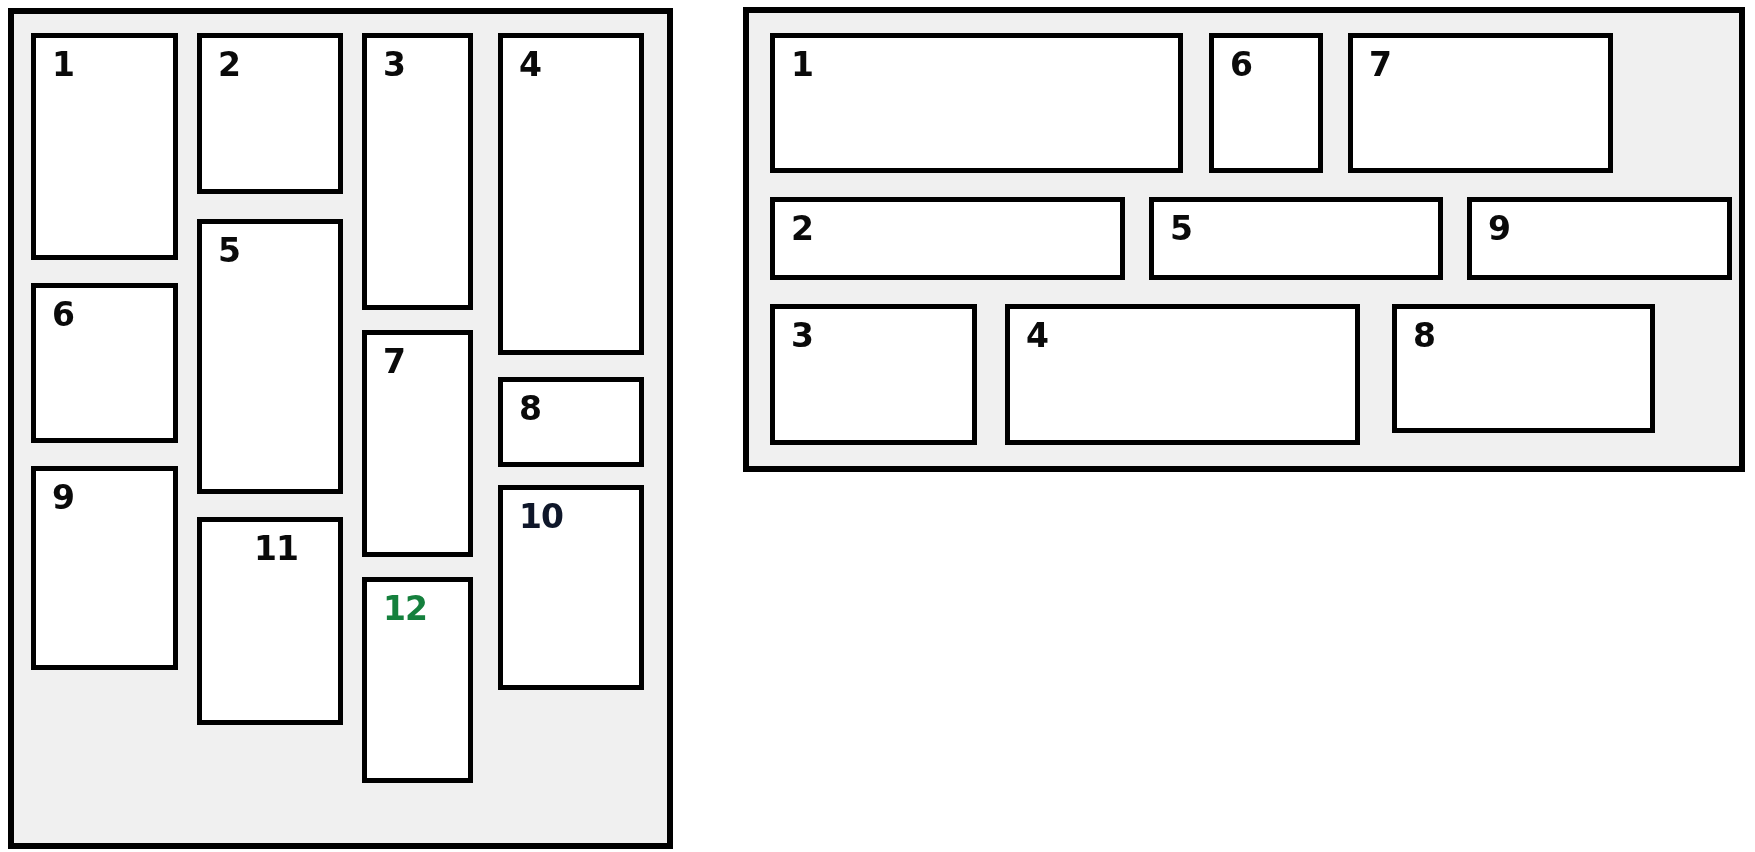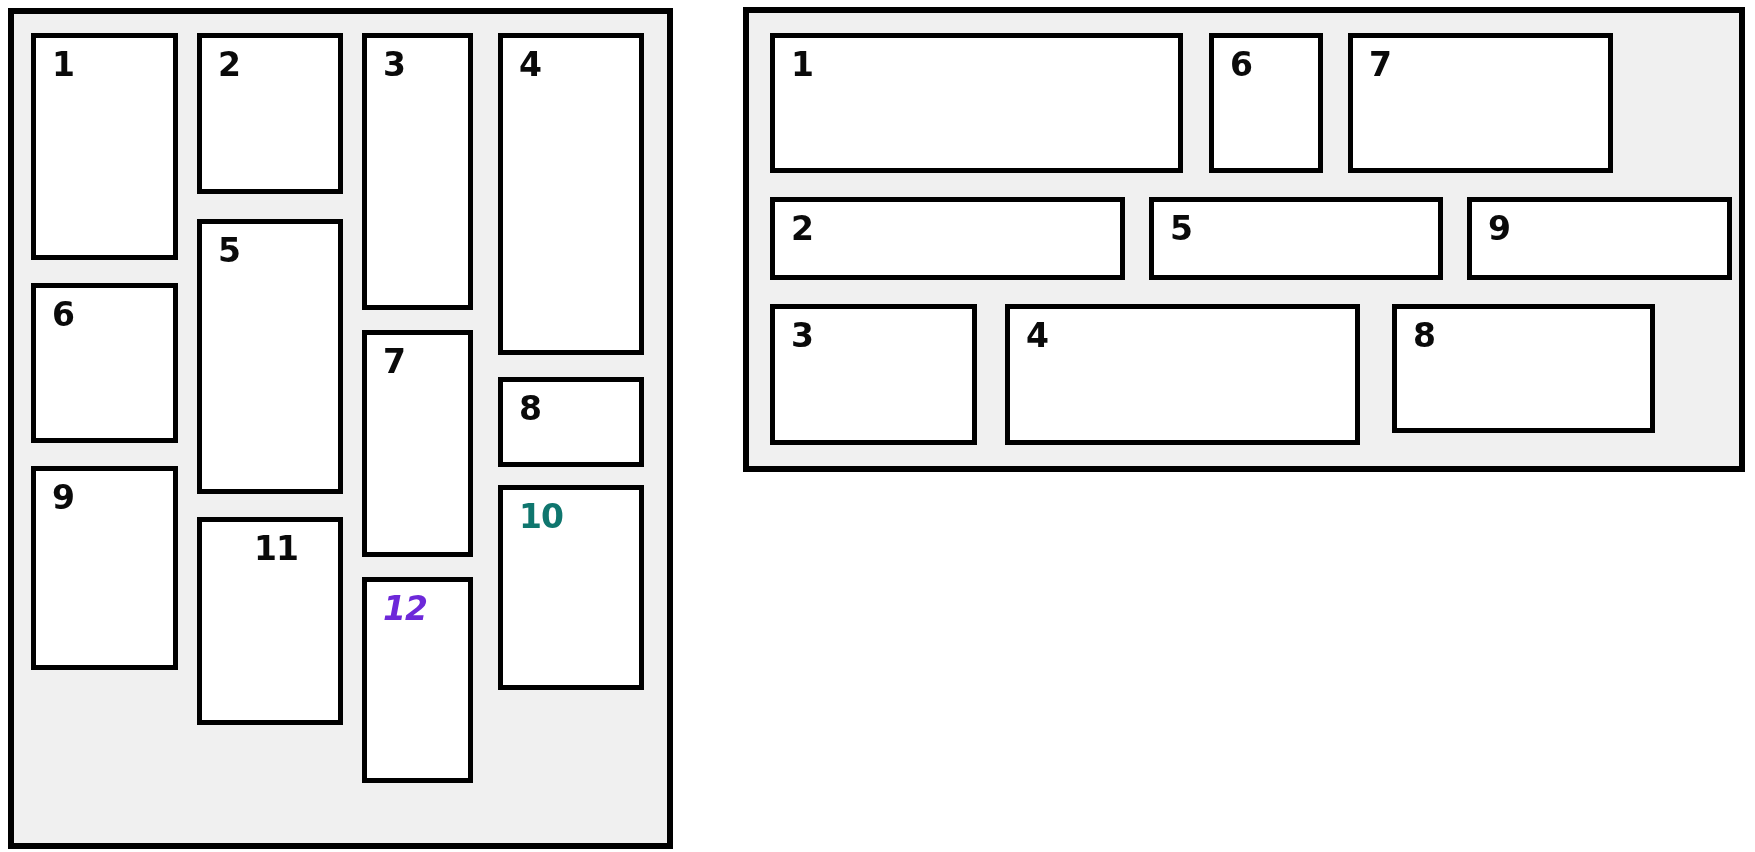--- a/index.html
+++ b/index.html
@@ -60,27 +60,27 @@
       <div class="box" style="left: 348px; top: 316px; width: 111px; height: 227px; background: rgb(255, 255, 255); border-color: rgb(0, 0, 0);">
         <span class="box-label" style="color: rgb(10, 10, 10);">7</span>
       </div>
       <div class="box" style="left: 484px; top: 363px; width: 146px; height: 90px; background: rgb(255, 255, 255); border-color: rgb(0, 0, 0);">
         <span class="box-label" style="color: rgb(10, 10, 10);">8</span>
       </div>
       <div class="box" style="left: 17px; top: 452px; width: 147px; height: 204px; background: rgb(255, 255, 255); border-color: rgb(0, 0, 0);">
         <span class="box-label" style="color: rgb(10, 10, 10);">9</span>
       </div>
       <div class="box" style="left: 484px; top: 471px; width: 146px; height: 205px; background: rgb(255, 255, 255); border-color: rgb(0, 0, 0);">
-        <span class="box-label" style="color: #0f766e;">10</span>
+        <span class="box-label" style="color: #0f172a;">10</span>
       </div>
       <div class="box" style="left: 183px; top: 503px; width: 146px; height: 208px; background: rgb(255, 255, 255); border-color: rgb(0, 0, 0); padding-left: 36px;">
         <span class="box-label" style="color: rgb(10, 10, 10);">11</span>
       </div>
       <div class="box" style="left: 348px; top: 563px; width: 111px; height: 206px; background: rgb(255, 255, 255); border-color: rgb(0, 0, 0);">
-        <span class="box-label" style="color: #6d28d9; font-style: italic;">12</span>
+        <span class="box-label" style="color: #15803d;">12</span>
       </div>
     </div>
     <div class="panel" style="left: 743px; top: 7px; width: 1002px; height: 465px; background: rgb(240, 240, 240); border-color: rgb(0, 0, 0);">
       <div class="box" style="left: 21px; top: 20px; width: 413px; height: 140px; background: rgb(255, 255, 255); border-color: rgb(0, 0, 0);">
         <span class="box-label" style="color: rgb(10, 10, 10);">1</span>
       </div>
       <div class="box" style="left: 21px; top: 184px; width: 355px; height: 83px; background: rgb(255, 255, 255); border-color: rgb(0, 0, 0);">
         <span class="box-label" style="color: rgb(10, 10, 10);">2</span>
       </div>
       <div class="box" style="left: 21px; top: 291px; width: 207px; height: 141px; background: rgb(255, 255, 255); border-color: rgb(0, 0, 0);">

